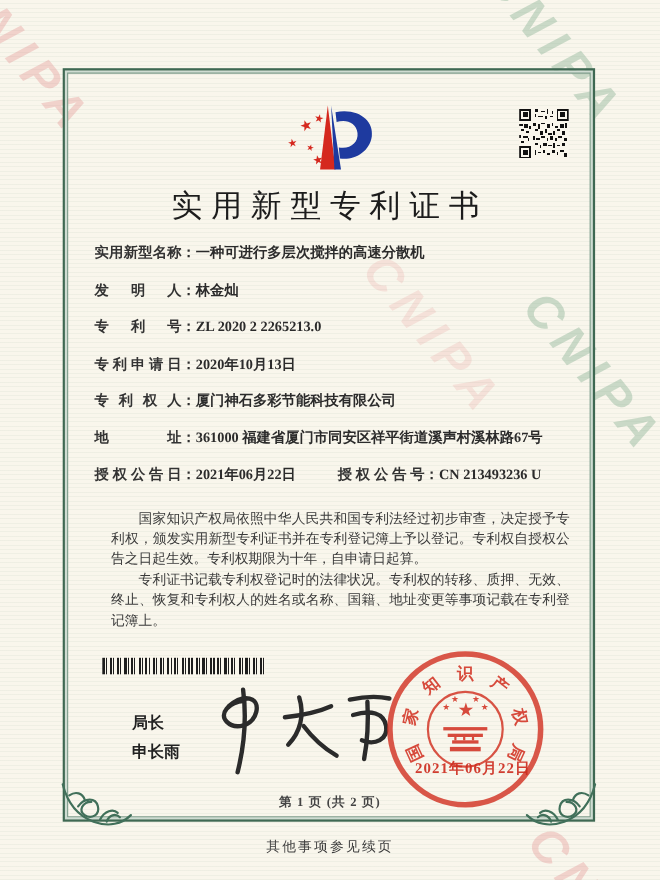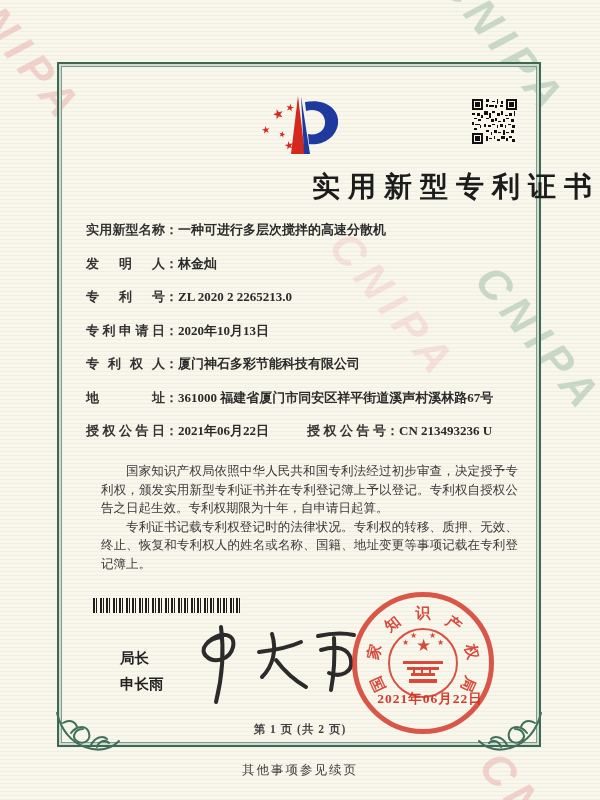--- a/index.html
+++ b/index.html
@@ -28,22 +28,22 @@
     box-shadow:inset 0 0 0 2px #cfdcd2, inset 0 0 0 3px #7d9c8a;
   }
   .corner-ornament{position:absolute;width:74px;height:74px;}
   .corner-bl{left:-8px;bottom:-12px;}
   .corner-br{right:-8px;bottom:-12px;transform:scaleX(-1);}
   
   .cert-no{position:absolute;left:86px;top:96px;font-size:13.5px;letter-spacing:2.5px;color:#333;}
   .logo{position:absolute;left:252px;top:90px;}
   .qr{position:absolute;left:472px;top:99px;width:45px;height:45px;}
   .title{
-    position:absolute;left:0;right:0;top:168px;text-align:right;
-    font-size:28px;font-weight:bold;letter-spacing:8px;color:#1c1c1c;
+    position:absolute;left:0;right:0;top:168px;text-align:center;
+    font-size:28px;font-weight:normal;letter-spacing:8px;color:#1c1c1c;
   }
   
   .fields{position:absolute;left:86px;top:219px;width:432px;font-size:13px;font-weight:bold;}
   .row{line-height:21px;margin-bottom:12.5px;white-space:nowrap;}
   .row .lbl{display:inline-block;width:79px;text-align:justify;text-align-last:justify;color:#333;}
   .row .val{color:#2b2b2b;}
   .grant-pair2{margin-left:38px;}
   
   .paragraphs{position:absolute;left:101px;right:82px;top:462px;font-family:Liberation Serif, serif;}
   .paragraphs p{

